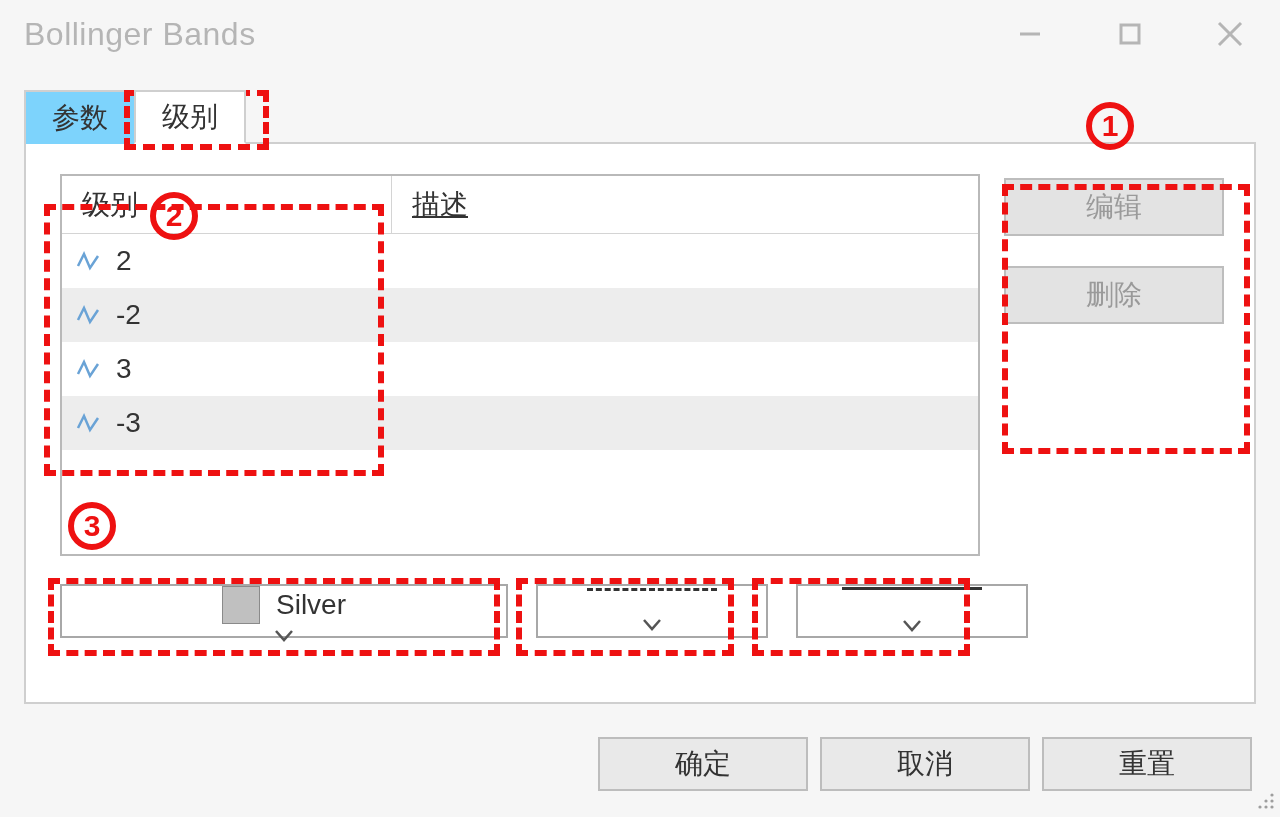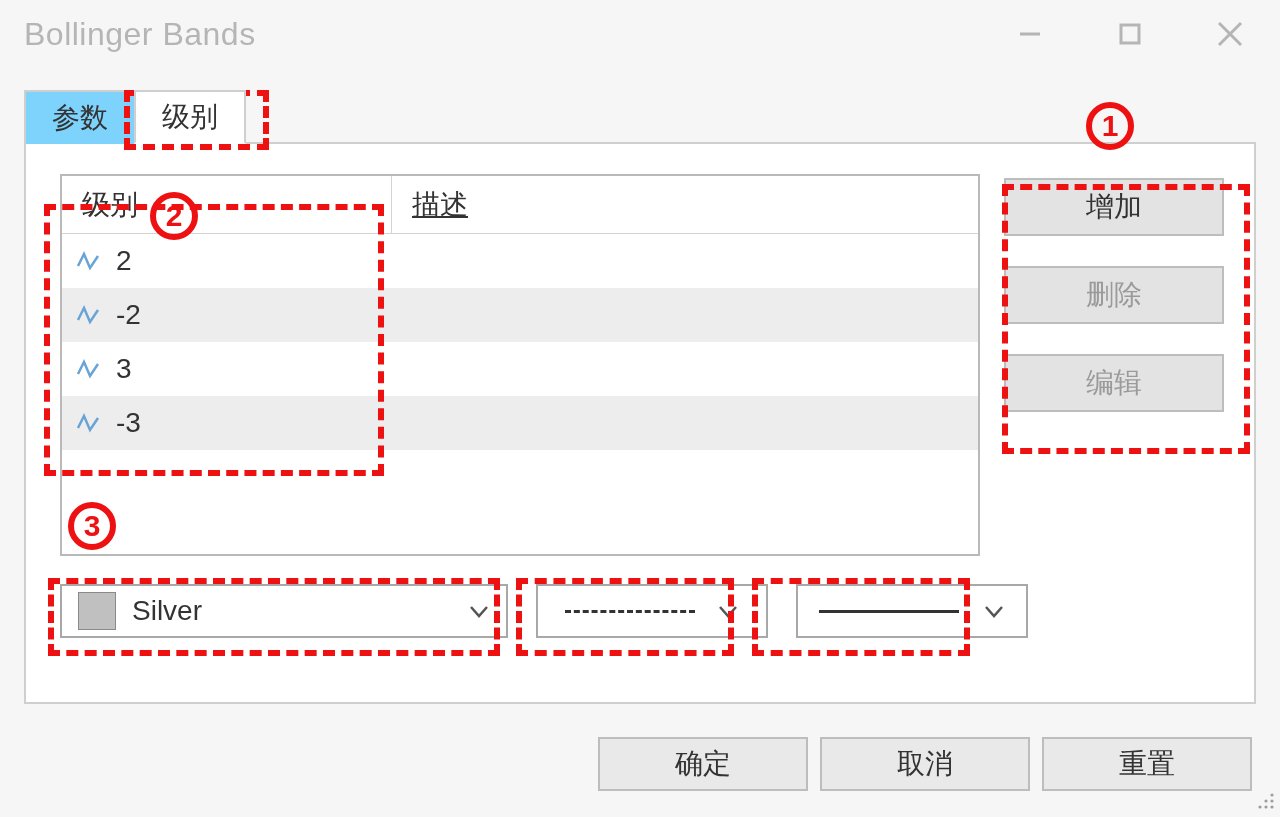--- a/index.html
+++ b/index.html
@@ -160,20 +160,21 @@
     margin-top: 28px;
   }
   .dd {
     border: 2px solid #a8a8a8;
     height: 54px;
     background: #ffffff;
     display: flex;
     align-items: center;
     justify-content: space-between;
     padding: 0 16px;
+    flex-direction: column;
   }
   .dd-color { width: 448px; }
   .dd-style { width: 232px; justify-content: center; gap: 22px; }
   .dd-width { width: 232px; justify-content: center; gap: 24px; }
 
   .dd .chev { color: #555; }
   .chev svg { display: block; }
 
   .color-swatch {
     width: 38px; height: 38px;
@@ -338,23 +339,22 @@
                   <path d="M2 16 L8 4 L14 18 L22 6" fill="none" stroke="#6aa3d6" stroke-width="2.5"></path>
                 </svg>
             </span>
             <span>-3</span>
           </div>
           <div class="lt-cell-desc"></div>
         </div>
       </div>
 
       <div class="side-buttons">
-        <div class="side-btn">增加</div>
+        <div class="side-btn disabled">编辑</div>
         <div class="side-btn disabled">删除</div>
-        <div class="side-btn disabled">编辑</div>
       </div>
     </div>
 
     <div class="dropdown-row">
       <div class="dd dd-color">
         <div class="label">
           <span class="color-swatch" style="background: rgb(192, 192, 192);"></span>
           <span>Silver</span>
         </div>
         <span class="chev">

